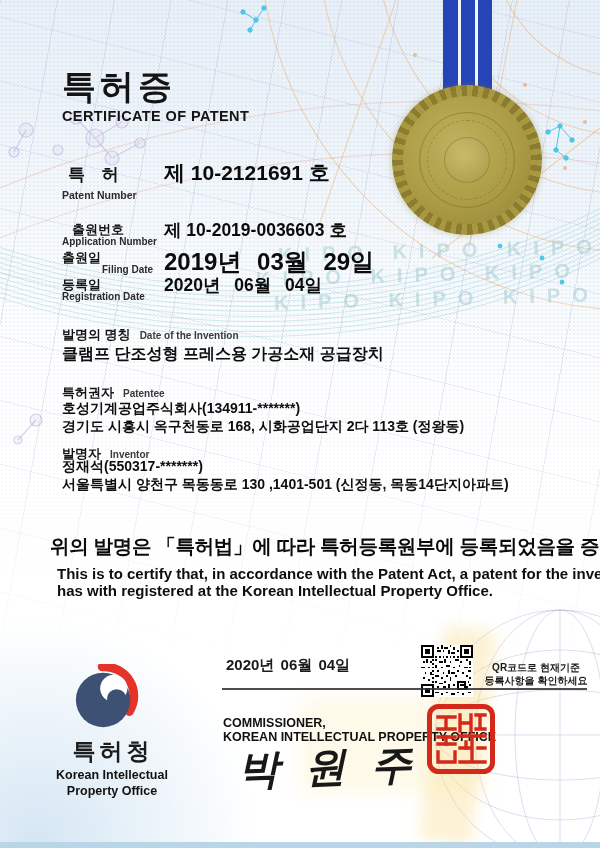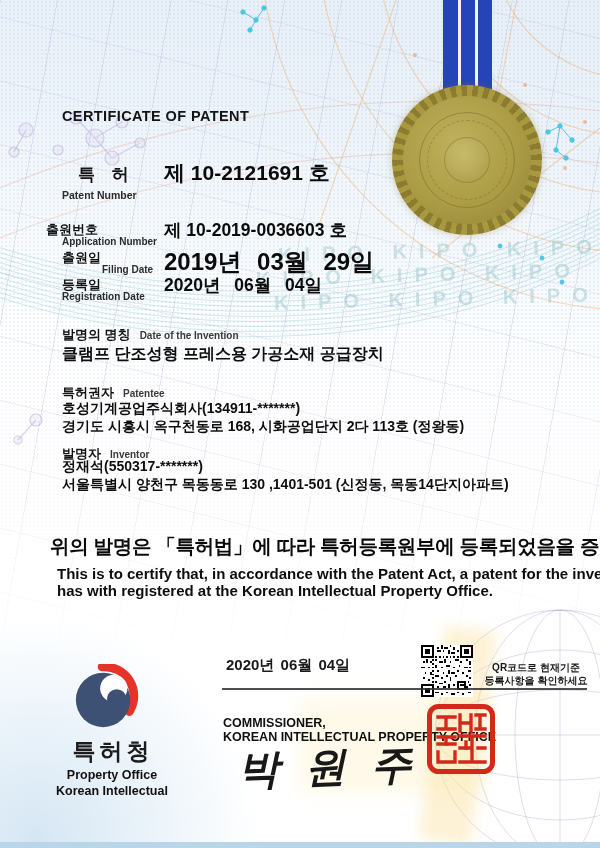--- a/index.html
+++ b/index.html
@@ -185,27 +185,28 @@
   <div class="abs watermark" style="left:274px; top:286px;">KIPO KIPO KIPO KIPO</div>
 
   <div class="abs ribbon"></div>
   <div class="abs medal">
     <div class="medal-inner"></div>
     <div class="medal-ring1"></div>
     <div class="medal-ring2"></div>
     <div class="medal-core"></div>
   </div>
 
+  <div class="abs t-title-ko">특허증</div>
   <div class="abs t-title-en">CERTIFICATE OF PATENT</div>
 
-  <div class="abs lab-ko" style="left:78px; top:163px; font-size:17px; letter-spacing:6px;">특 허</div>
+  <div class="abs lab-ko" style="left:68px; top:163px; font-size:17px; letter-spacing:6px;">특 허</div>
   <div class="abs lab-en" style="left:62px; top:189px; font-size:10.5px;">Patent Number</div>
   <div class="abs val" style="left:164px; top:159px; font-size:21px;">제 10-2121691 호</div>
 
-  <div class="abs lab-ko" style="left:46px; top:221px;">출원번호</div>
+  <div class="abs lab-ko" style="left:72px; top:221px;">출원번호</div>
   <div class="abs lab-en" style="left:62px; top:236px;">Application Number</div>
   <div class="abs val" style="left:164px; top:218px; font-size:17.5px;">제 10-2019-0036603 호</div>
 
   <div class="abs lab-ko" style="left:62px; top:249px;">출원일</div>
   <div class="abs lab-en" style="left:62px; top:264px;padding-left:40px;">Filing Date</div>
   <div class="abs val v-date" style="left:164px; top:246px; font-size:24px;">2019년 03월 29일</div>
 
   <div class="abs lab-ko" style="left:62px; top:276px;">등록일</div>
   <div class="abs lab-en" style="left:62px; top:291px;">Registration Date</div>
   <div class="abs val v-date" style="left:164px; top:273px; font-size:17.5px;">2020년 06월 04일</div>
@@ -280,18 +281,18 @@
   </svg>
 
   <svg class="abs" style="left:72px; top:664px;" width="68" height="68" viewBox="0 0 70 70">
     <path d="M31 3 A 30 30 0 0 1 59 49" stroke="#e63329" stroke-width="9" fill="none" stroke-linecap="round"></path>
     <circle cx="32" cy="37" r="28" fill="#3d5174"></circle>
     <circle cx="43" cy="25" r="14" fill="#ffffff"></circle>
     <circle cx="46" cy="36" r="10" fill="#3d5174"></circle>
   </svg>
   <div class="abs office-ko">특허청</div>
   <div class="abs office-en">
+    <div>Korean Intellectual</div>
     <div>Property Office</div>
-    <div>Korean Intellectual</div>
   </div>
 
   <div class="abs bottom-strip"></div>
 </div>
 
 </body></html>

